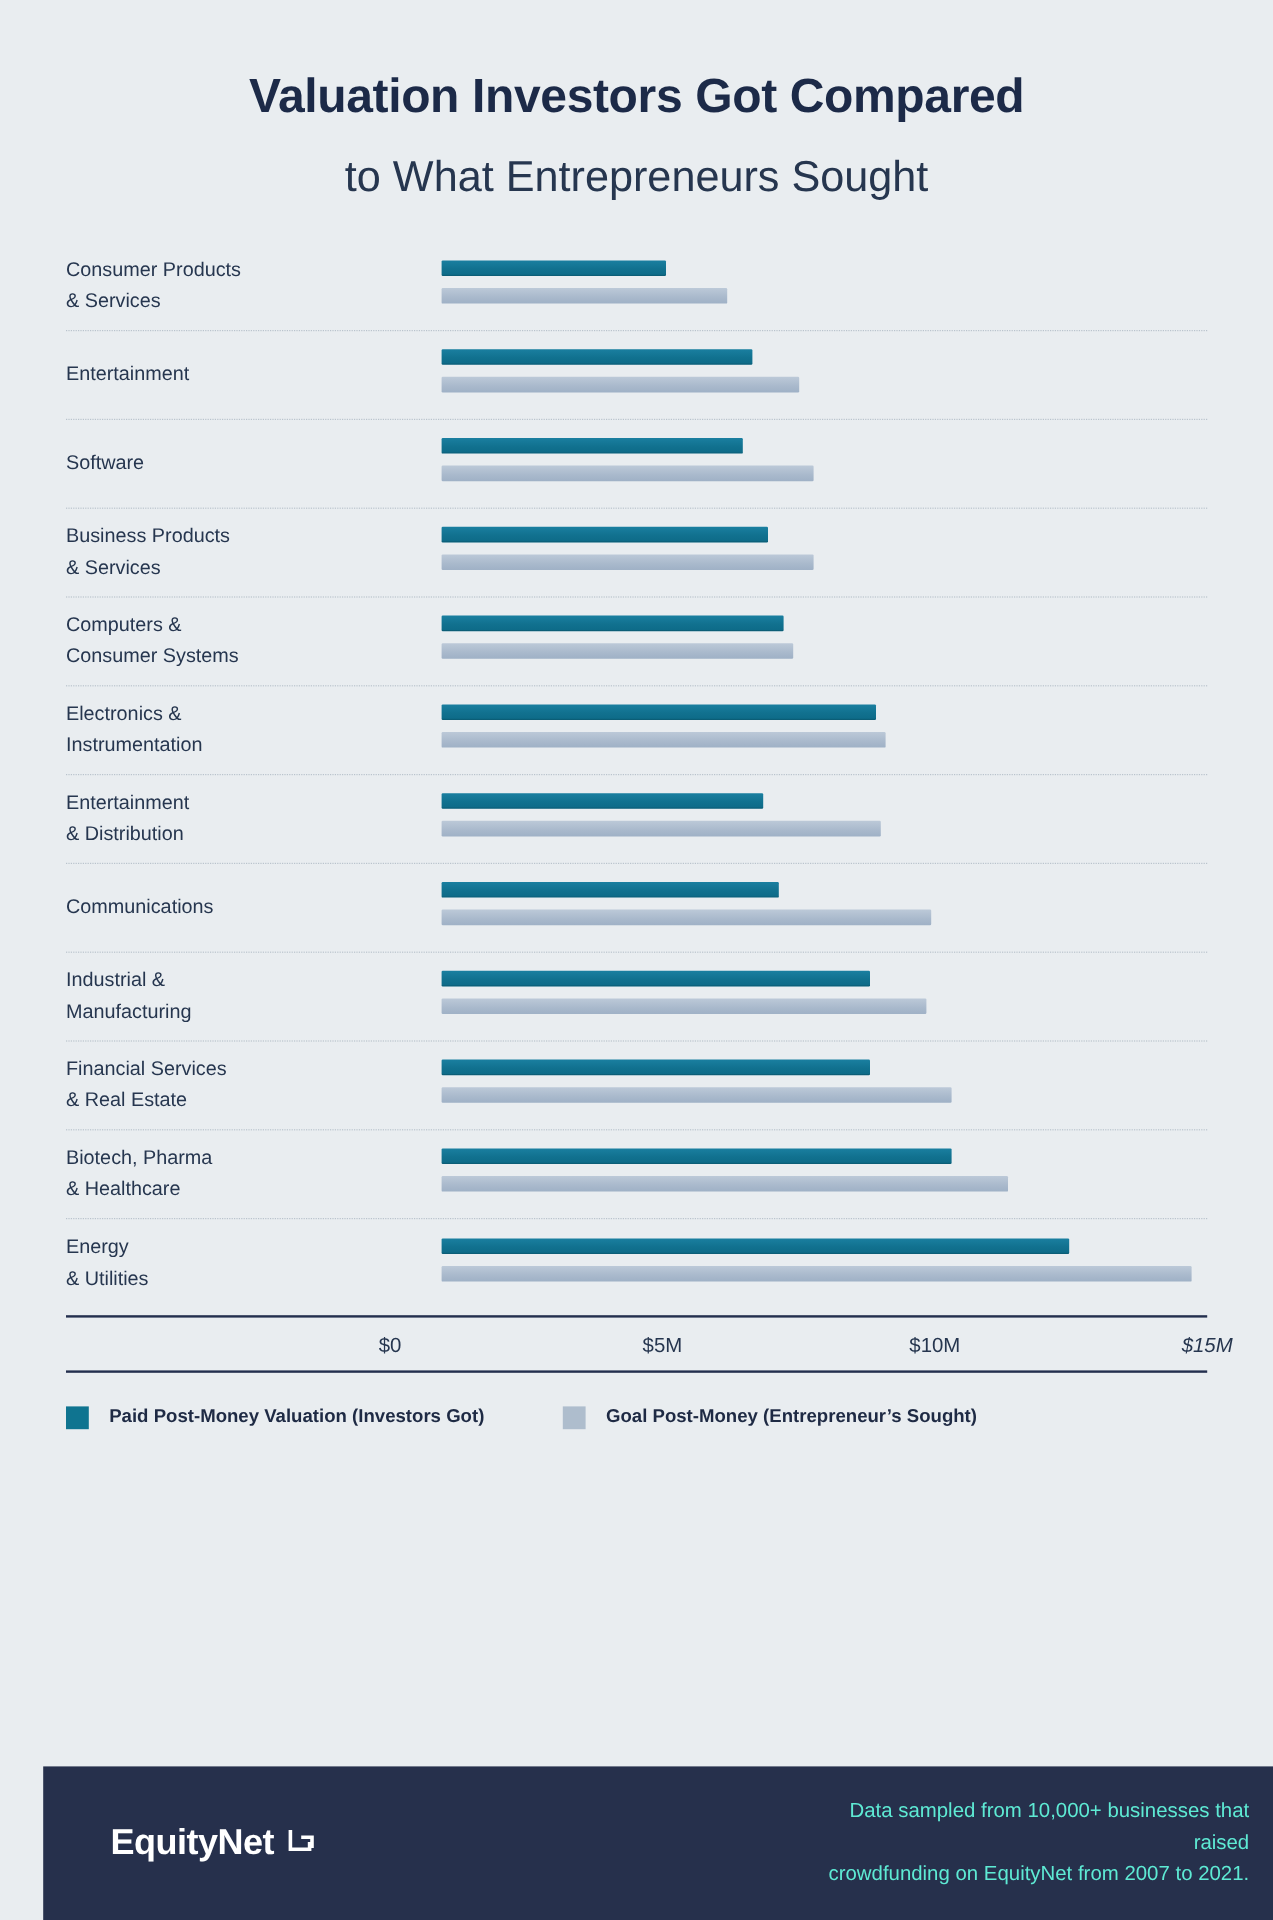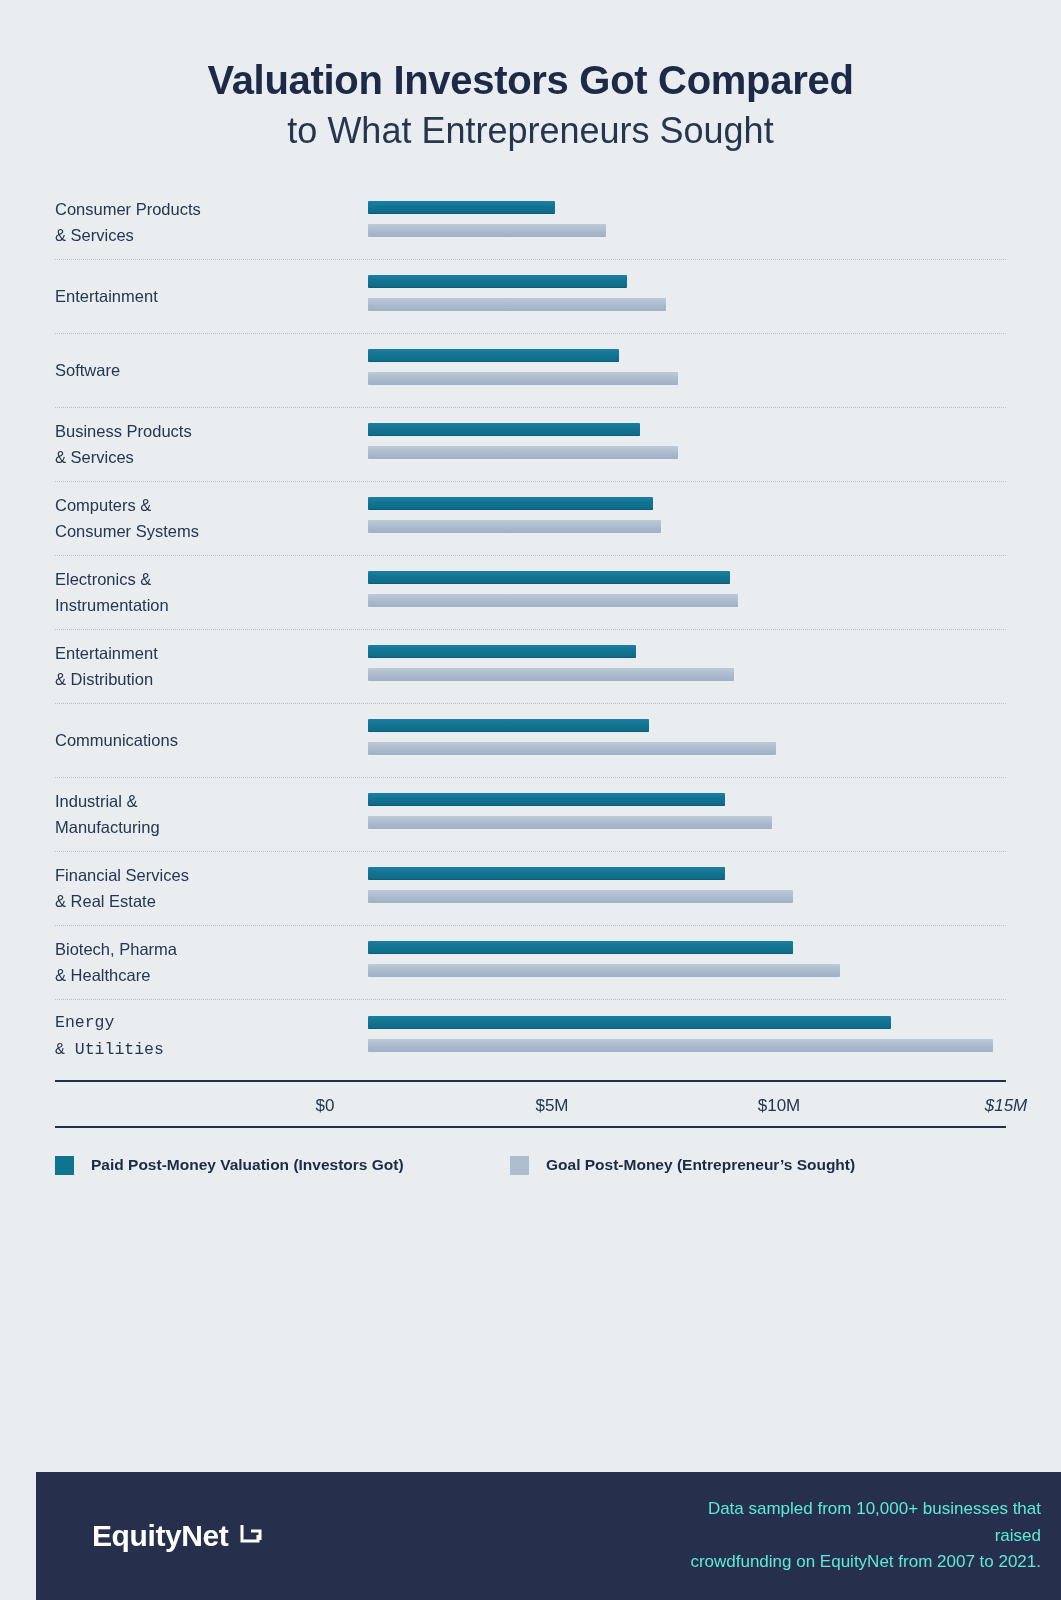--- a/index.html
+++ b/index.html
@@ -14,33 +14,33 @@
   .page { position: relative; width: 1061px; height: 1600px; }
 
   
   .title-block { padding-top: 58px; text-align: center; }
   .title-main {
     font-size: 40px; font-weight: bold; letter-spacing: -0.3px;
     color: #1c2a48; line-height: 1.12;
   }
   .title-sub {
     font-size: 36px; font-weight: normal; color: #26364f;
-    line-height: 1.2; margin-top: 6px;
+    line-height: 1.2; margin-top: 22px;
   }
 
   
   .chart { position: relative; margin-top: 34px; padding: 0 55px 0 55px; }
   .row {
     position: relative;
     display: flex; align-items: center;
     height: 74px;
     border-bottom: 1px dotted #b9c3cc;
     gap: 43px;
   }
-  .row:last-of-type { border-bottom: none; font-family: Liberation Mono, monospace; }
+  .row:last-of-type { border-bottom: none; }
   .row-label {
     width: 270px;
     font-size: 16.5px;
     line-height: 1.62;
     color: #26364f;
     padding-right: 12px;
   }
   .bars { position: relative; flex: 1; height: 46px; }
   .bar {
     position: absolute; left: 0;
@@ -82,21 +82,21 @@
     margin: 0 55px;
     border-top: 2px solid #232f4e;
   }
   .legend {
     display: flex;
     align-items: center;
     margin: 0 55px;
     padding-top: 28px;
   }
   .legend-item { display: flex; align-items: center; }
-  .legend-item.first { width: 455px; }
+  .legend-item.first { width: 414px; }
   .swatch { width: 19px; height: 19px; margin-right: 17px; flex: none; }
   .swatch.paid { background: #0f7490; }
   .swatch.goal { background: #aebdcd; }
   .legend-text { font-size: 15.5px; font-weight: bold; color: #1e2a44; }
 
   
   .footer {
     position: absolute; left: 0; bottom: 0;
     width: 1061px; height: 128px;
     background: #26304c;

